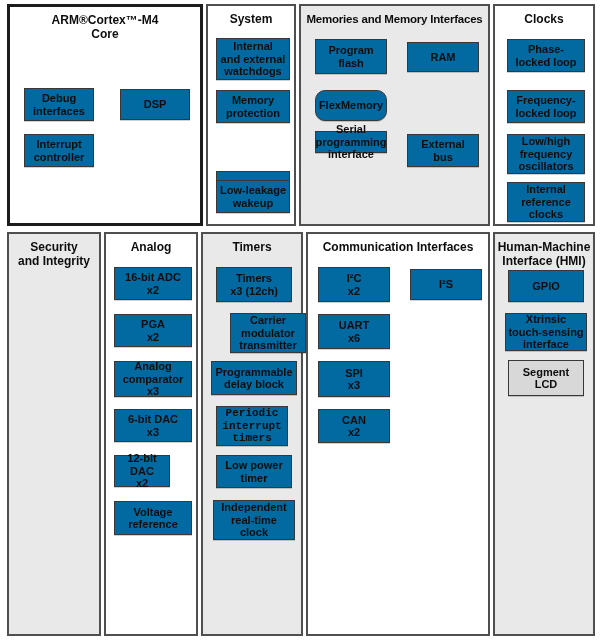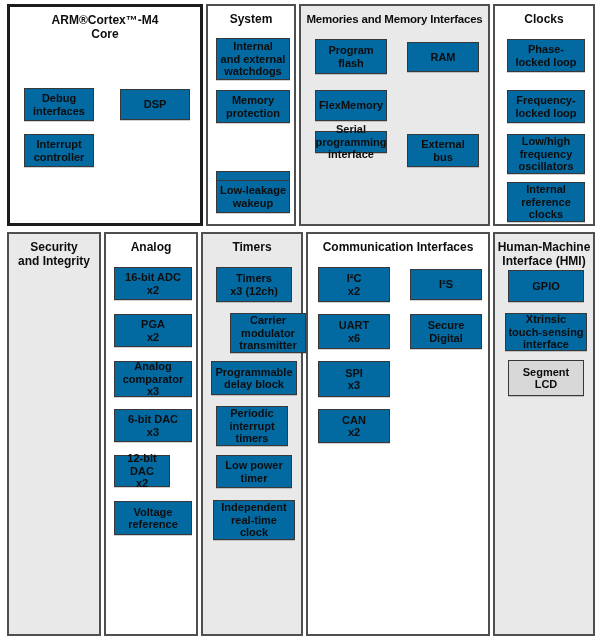--- a/index.html
+++ b/index.html
@@ -52,21 +52,21 @@
     <div class="box" style="left:8px;top:130px;width:74px;height:31px;margin-top:35px;">DMA</div>
     <div class="box" style="left:8px;top:174px;width:74px;height:33px;">Low-leakage
 wakeup</div>
   </section>
 
   <section class="col gray" style="left:299px;top:4px;width:191px;height:222px;">
     <h2 class="col-title tight">Memories and Memory Interfaces</h2>
     <div class="box" style="left:14px;top:33px;width:72px;height:35px;">Program
 flash</div>
     <div class="box" style="left:106px;top:36px;width:72px;height:30px;">RAM</div>
-    <div class="box" style="left:14px;top:84px;width:72px;height:31px;">FlexMemory</div>
+    <div class="box" style="left:14px;top:84px;width:72px;height:31px;border-radius:10px;">FlexMemory</div>
     <div class="box" style="left:14px;top:125px;width:72px;height:22px;">Serial
 programming
 interface</div>
     <div class="box" style="left:106px;top:128px;width:72px;height:33px;">External
 bus</div>
   </section>
 
   <section class="col" style="left:493px;top:4px;width:102px;height:222px;">
     <h2 class="col-title">Clocks</h2>
     <div class="box" style="left:12px;top:33px;width:78px;height:33px;">Phase-
@@ -105,43 +105,41 @@
 
   <section class="col gray" style="left:201px;top:232px;width:102px;height:404px;">
     <h2 class="col-title">Timers</h2>
     <div class="box" style="left:13px;top:33px;width:76px;height:35px;">Timers
 x3 (12ch)</div>
     <div class="box" style="left:13px;top:79px;width:76px;height:40px;margin-left:14px;">Carrier
 modulator
 transmitter</div>
     <div class="box" style="left:8px;top:127px;width:86px;height:34px;">Programmable
 delay block</div>
-    <div class="box" style="left:13px;top:172px;width:72px;height:40px;">Periodic
+    <div class="box" style="left:13px;top:172px;width:72px;height:40px;font-family:Liberation Mono, monospace;">Periodic
 interrupt
 timers</div>
     <div class="box" style="left:13px;top:221px;width:76px;height:33px;">Low power
 timer</div>
     <div class="box" style="left:10px;top:266px;width:82px;height:40px;">Independent
 real-time
 clock</div>
   </section>
 
   <section class="col" style="left:306px;top:232px;width:184px;height:404px;">
     <h2 class="col-title">Communication Interfaces</h2>
     <div class="box" style="left:10px;top:33px;width:72px;height:35px;">I²C
 x2</div>
     <div class="box" style="left:10px;top:80px;width:72px;height:35px;">UART
 x6</div>
     <div class="box" style="left:10px;top:127px;width:72px;height:36px;">SPI
 x3</div>
     <div class="box" style="left:10px;top:175px;width:72px;height:34px;">CAN
 x2</div>
     <div class="box" style="left:102px;top:35px;width:72px;height:31px;">I²S</div>
-    <div class="box" style="left:102px;top:80px;width:72px;height:35px;">Secure
-Digital</div>
   </section>
 
   <section class="col gray" style="left:493px;top:232px;width:102px;height:404px;">
     <h2 class="col-title">Human-Machine
 Interface (HMI)</h2>
     <div class="box" style="left:13px;top:36px;width:76px;height:32px;">GPIO</div>
     <div class="box" style="left:10px;top:79px;width:82px;height:38px;">Xtrinsic
 touch-sensing
 interface</div>
     <div class="box shaded" style="left:13px;top:126px;width:76px;height:36px;">Segment

